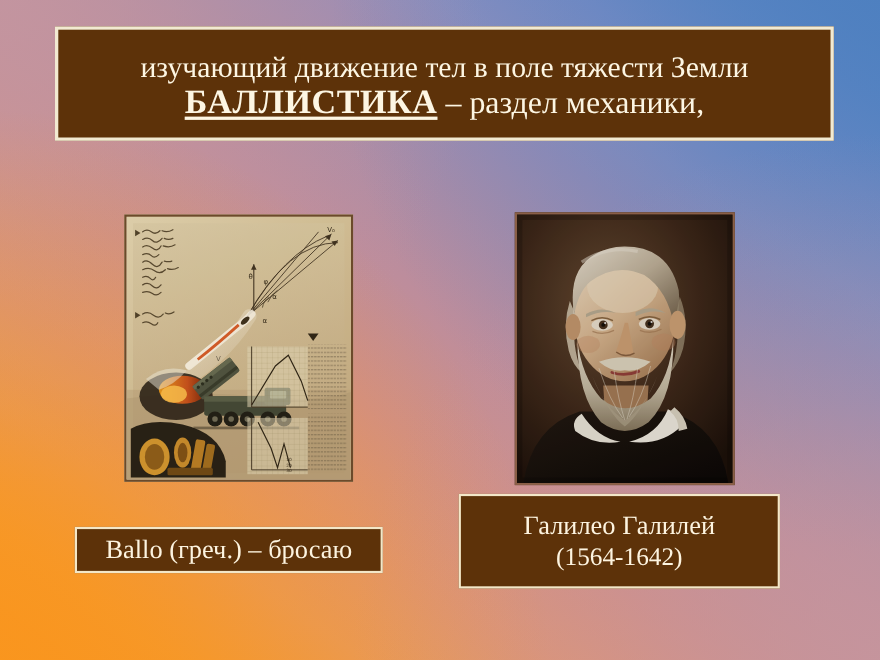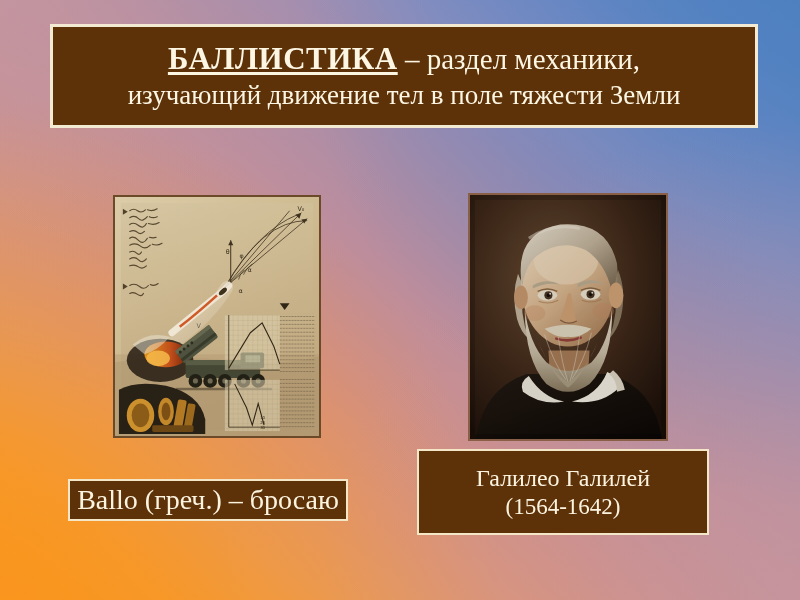--- a/index.html
+++ b/index.html
@@ -124,21 +124,21 @@
     align-items: center;
     justify-content: center;
     text-align: center;
     line-height: 1.18;
   }
   #caption-left {
     left: 68px;
     top: 479px;
     width: 280px;
     height: 42px;
-    font-size: 28px;
+    font-size: 24px;
   }
   #caption-right {
     left: 417px;
     top: 449px;
     width: 292px;
     height: 86px;
     font-size: 24px;
   }
   #caption-right-dates { font-size: 23px; }
 </style>
@@ -146,22 +146,22 @@
 <body>
 
 <div id="slide">
 
   <div class="bg-tint tint-tl"></div>
   <div class="bg-tint tint-tr"></div>
   <div class="bg-tint tint-bl"></div>
   <div class="bg-tint tint-br"></div>
 
   <div id="title-box">
+    <div id="title-line2">изучающий движение  тел в поле тяжести Земли</div>
     <div id="title-line1"><span id="title-term">БАЛЛИСТИКА</span><span> – </span><span>раздел механики,</span></div>
-    <div id="title-line2">изучающий движение  тел в поле тяжести Земли</div>
   </div>
 
   <div id="left-figure">
     <svg class="figure-svg" viewBox="0 0 208 243" preserveAspectRatio="none">
       <defs>
         <linearGradient id="paperGrad" x1="0" y1="0" x2="0.7" y2="1">
           <stop offset="0%" stop-color="#e3d6b4"></stop>
           <stop offset="45%" stop-color="#d6c49c"></stop>
           <stop offset="100%" stop-color="#c6ae85"></stop>
         </linearGradient>

